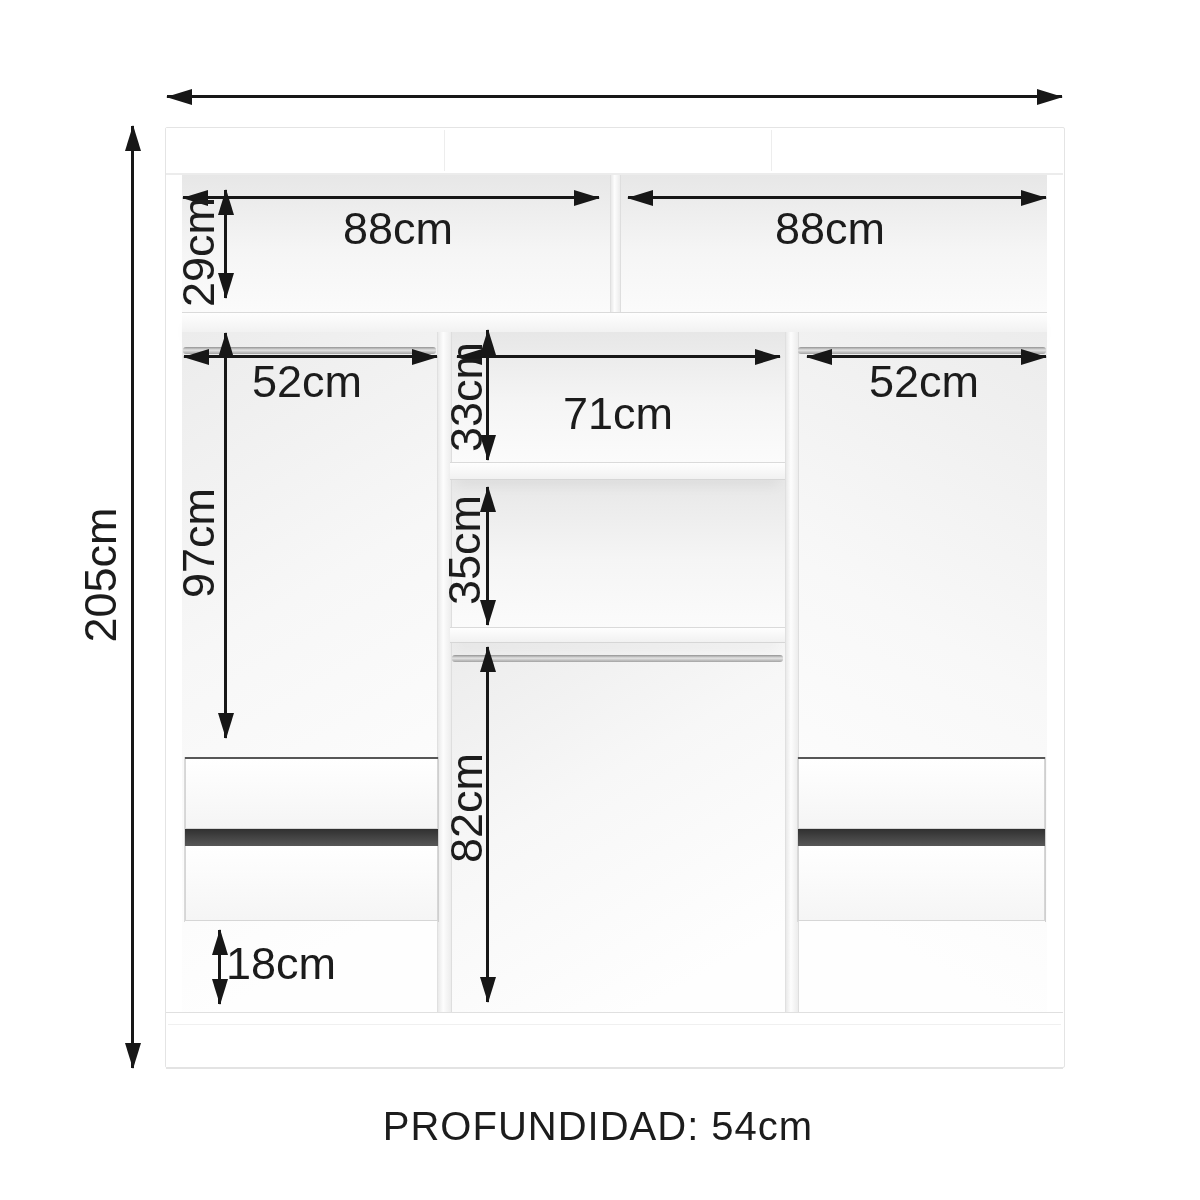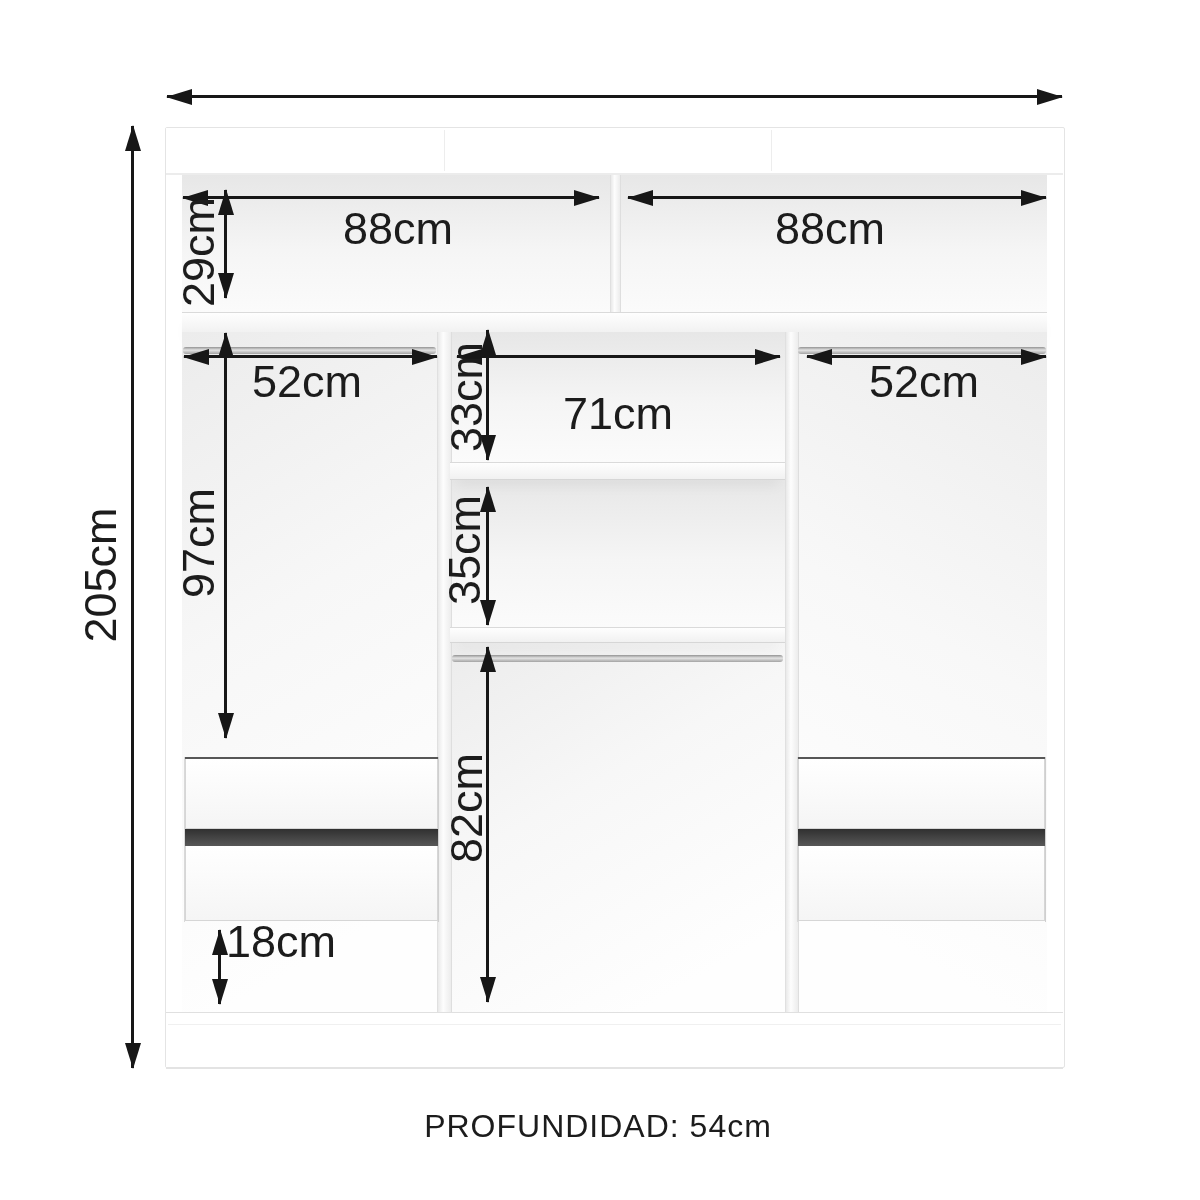--- a/index.html
+++ b/index.html
@@ -40,21 +40,21 @@
         border-width:8px 26px 8px 0;border-right-color:#171717;}
   .hd.r{right:-1px;top:50%;transform:translateY(-50%);
         border-width:8px 0 8px 26px;border-left-color:#171717;}
   .hd.u{top:-1px;left:50%;transform:translateX(-50%);
         border-width:0 8px 26px 8px;border-bottom-color:#171717;}
   .hd.d{bottom:-1px;left:50%;transform:translateX(-50%);
         border-width:26px 8px 0 8px;border-top-color:#171717;}
   .lbl{font-size:45px;line-height:1;white-space:nowrap;color:#1c1c1c;
        transform:translate(-50%,-50%);}
   .lbl.rot{transform:translate(-50%,-50%) rotate(-90deg);}
-  .depth-note{font-size:32px;letter-spacing:1px;transform:translate(-50%,-50%);}
+  .depth-note{font-size:40px;letter-spacing:1px;transform:translate(-50%,-50%);}
 </style>
 </head>
 <body>
 
 <div id="stage">
 
   <div class="abs cabinet"></div>
   <div class="abs top-panel"></div>
   <div class="abs panel-joint" style="left:444px;"></div>
   <div class="abs panel-joint" style="left:771px;"></div>
@@ -155,17 +155,17 @@
   <span class="abs lbl" style="left:398px;top:228px;">88cm</span>
   <span class="abs lbl" style="left:830px;top:228px;">88cm</span>
   <span class="abs lbl rot" style="left:198px;top:252px;">29cm</span>
   <span class="abs lbl" style="left:307px;top:381px;">52cm</span>
   <span class="abs lbl" style="left:618px;top:381px;margin-top:32px;">71cm</span>
   <span class="abs lbl" style="left:924px;top:381px;">52cm</span>
   <span class="abs lbl rot" style="left:466px;top:397px;">33cm</span>
   <span class="abs lbl rot" style="left:464px;top:550px;">35cm</span>
   <span class="abs lbl rot" style="left:198px;top:543px;">97cm</span>
   <span class="abs lbl rot" style="left:466px;top:808px;">82cm</span>
-  <span class="abs lbl" style="left:281px;top:941px;">18cm</span>
+  <span class="abs lbl" style="left:281px;top:963px;">18cm</span>
 
   <span class="abs depth-note" style="left:598px;top:1126px;">PROFUNDIDAD: 54cm</span>
 
 </div>
 
 </body></html>

